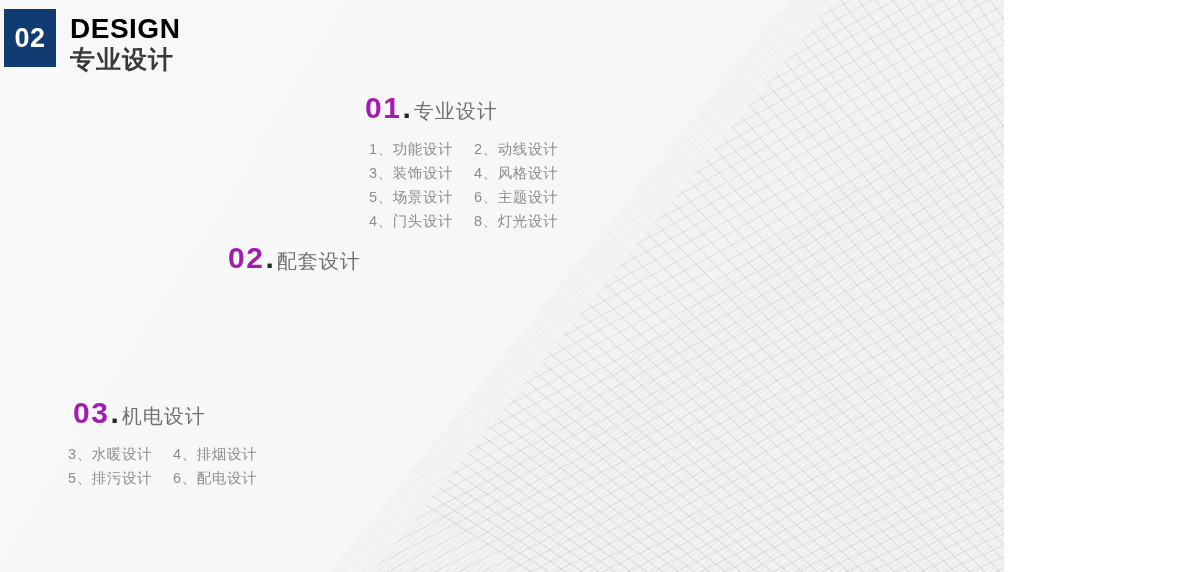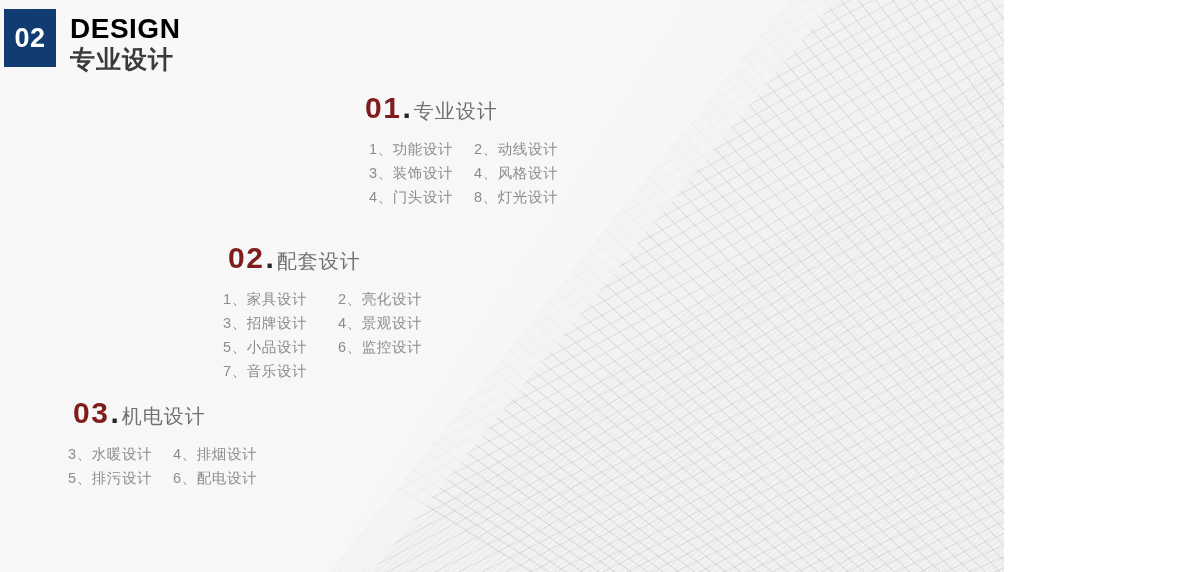--- a/index.html
+++ b/index.html
@@ -86,21 +86,21 @@
   .section {
     position: absolute;
     z-index: 5;
   }
   .section-heading {
     display: flex;
     align-items: baseline;
     white-space: nowrap;
   }
   .section-num {
-    color: #7f1d1d;
+    color: #a21caf;
     font-size: 30px;
     font-weight: bold;
     letter-spacing: 1.5px;
     line-height: 1;
   }
   .section-dot {
     color: #262626;
     font-size: 30px;
     font-weight: bold;
     line-height: 1;
@@ -671,49 +671,35 @@
     <div class="section-list">
       <div class="list-row">
         <span class="list-cell">1、功能设计</span>
         <span class="list-cell">2、动线设计</span>
       </div>
       <div class="list-row">
         <span class="list-cell">3、装饰设计</span>
         <span class="list-cell">4、风格设计</span>
       </div>
       <div class="list-row">
+        <span class="list-cell">5、场景设计</span>
+        <span class="list-cell">6、主题设计</span>
+      </div>
+      <div class="list-row">
         <span class="list-cell">4、门头设计</span>
         <span class="list-cell">8、灯光设计</span>
       </div>
     </div>
   </div>
 
   <div class="section" id="section-02">
     <div class="section-heading">
       <span class="section-num">02</span>
       <span class="section-dot">.</span>
       <span class="section-label">配套设计</span>
-    </div>
-    <div class="section-list">
-      <div class="list-row">
-        <span class="list-cell">1、家具设计</span>
-        <span class="list-cell">2、亮化设计</span>
-      </div>
-      <div class="list-row">
-        <span class="list-cell">3、招牌设计</span>
-        <span class="list-cell">4、景观设计</span>
-      </div>
-      <div class="list-row">
-        <span class="list-cell">5、小品设计</span>
-        <span class="list-cell">6、监控设计</span>
-      </div>
-      <div class="list-row">
-        <span class="list-cell">7、音乐设计</span>
-        <span class="list-cell"></span>
-      </div>
     </div>
   </div>
 
   <div class="section" id="section-03">
     <div class="section-heading">
       <span class="section-num">03</span>
       <span class="section-dot">.</span>
       <span class="section-label">机电设计</span>
     </div>
     <div class="section-list">

